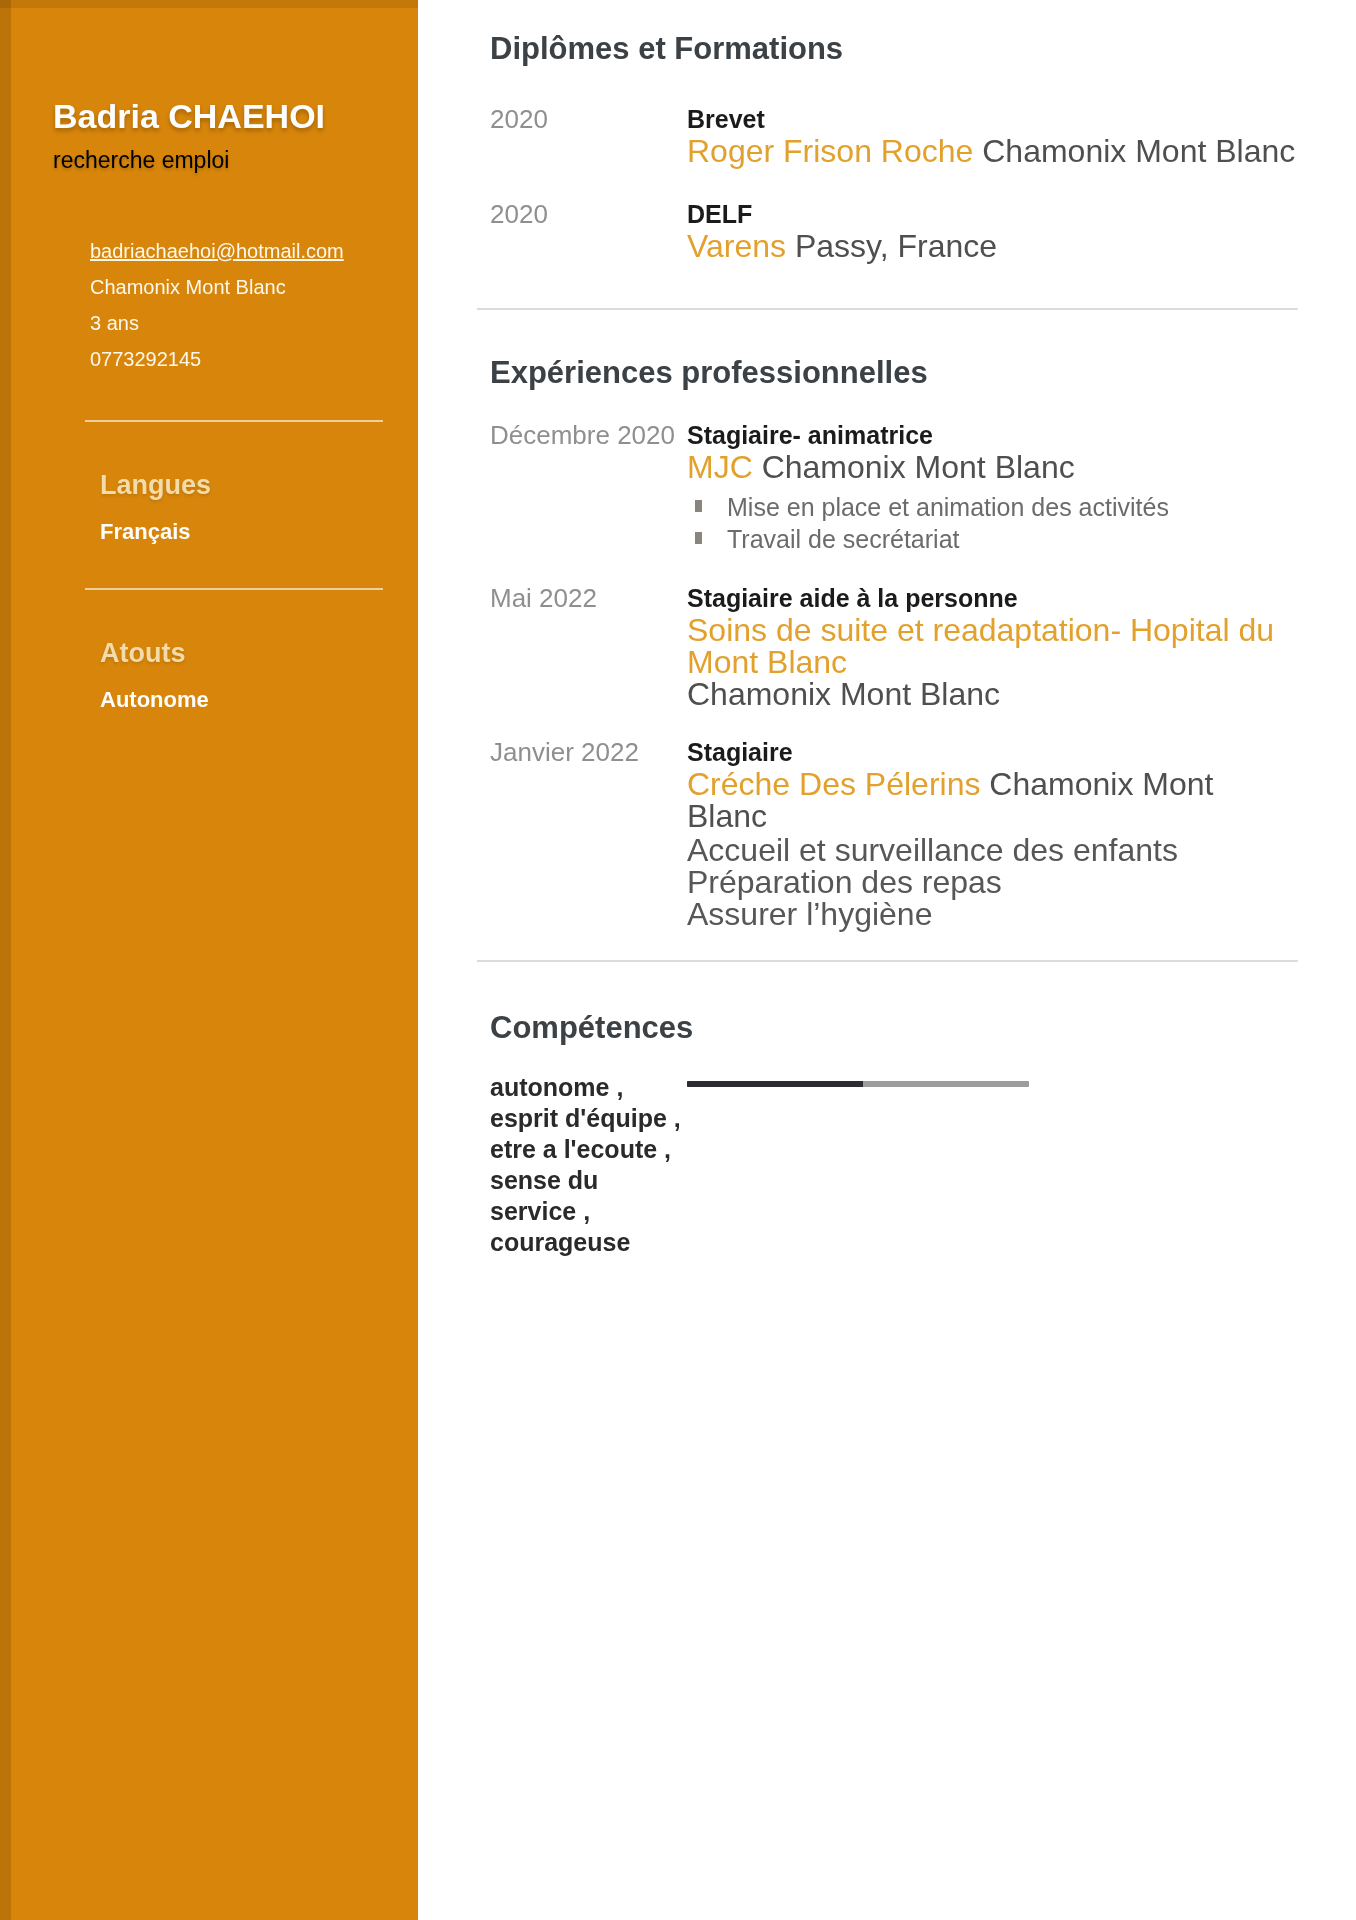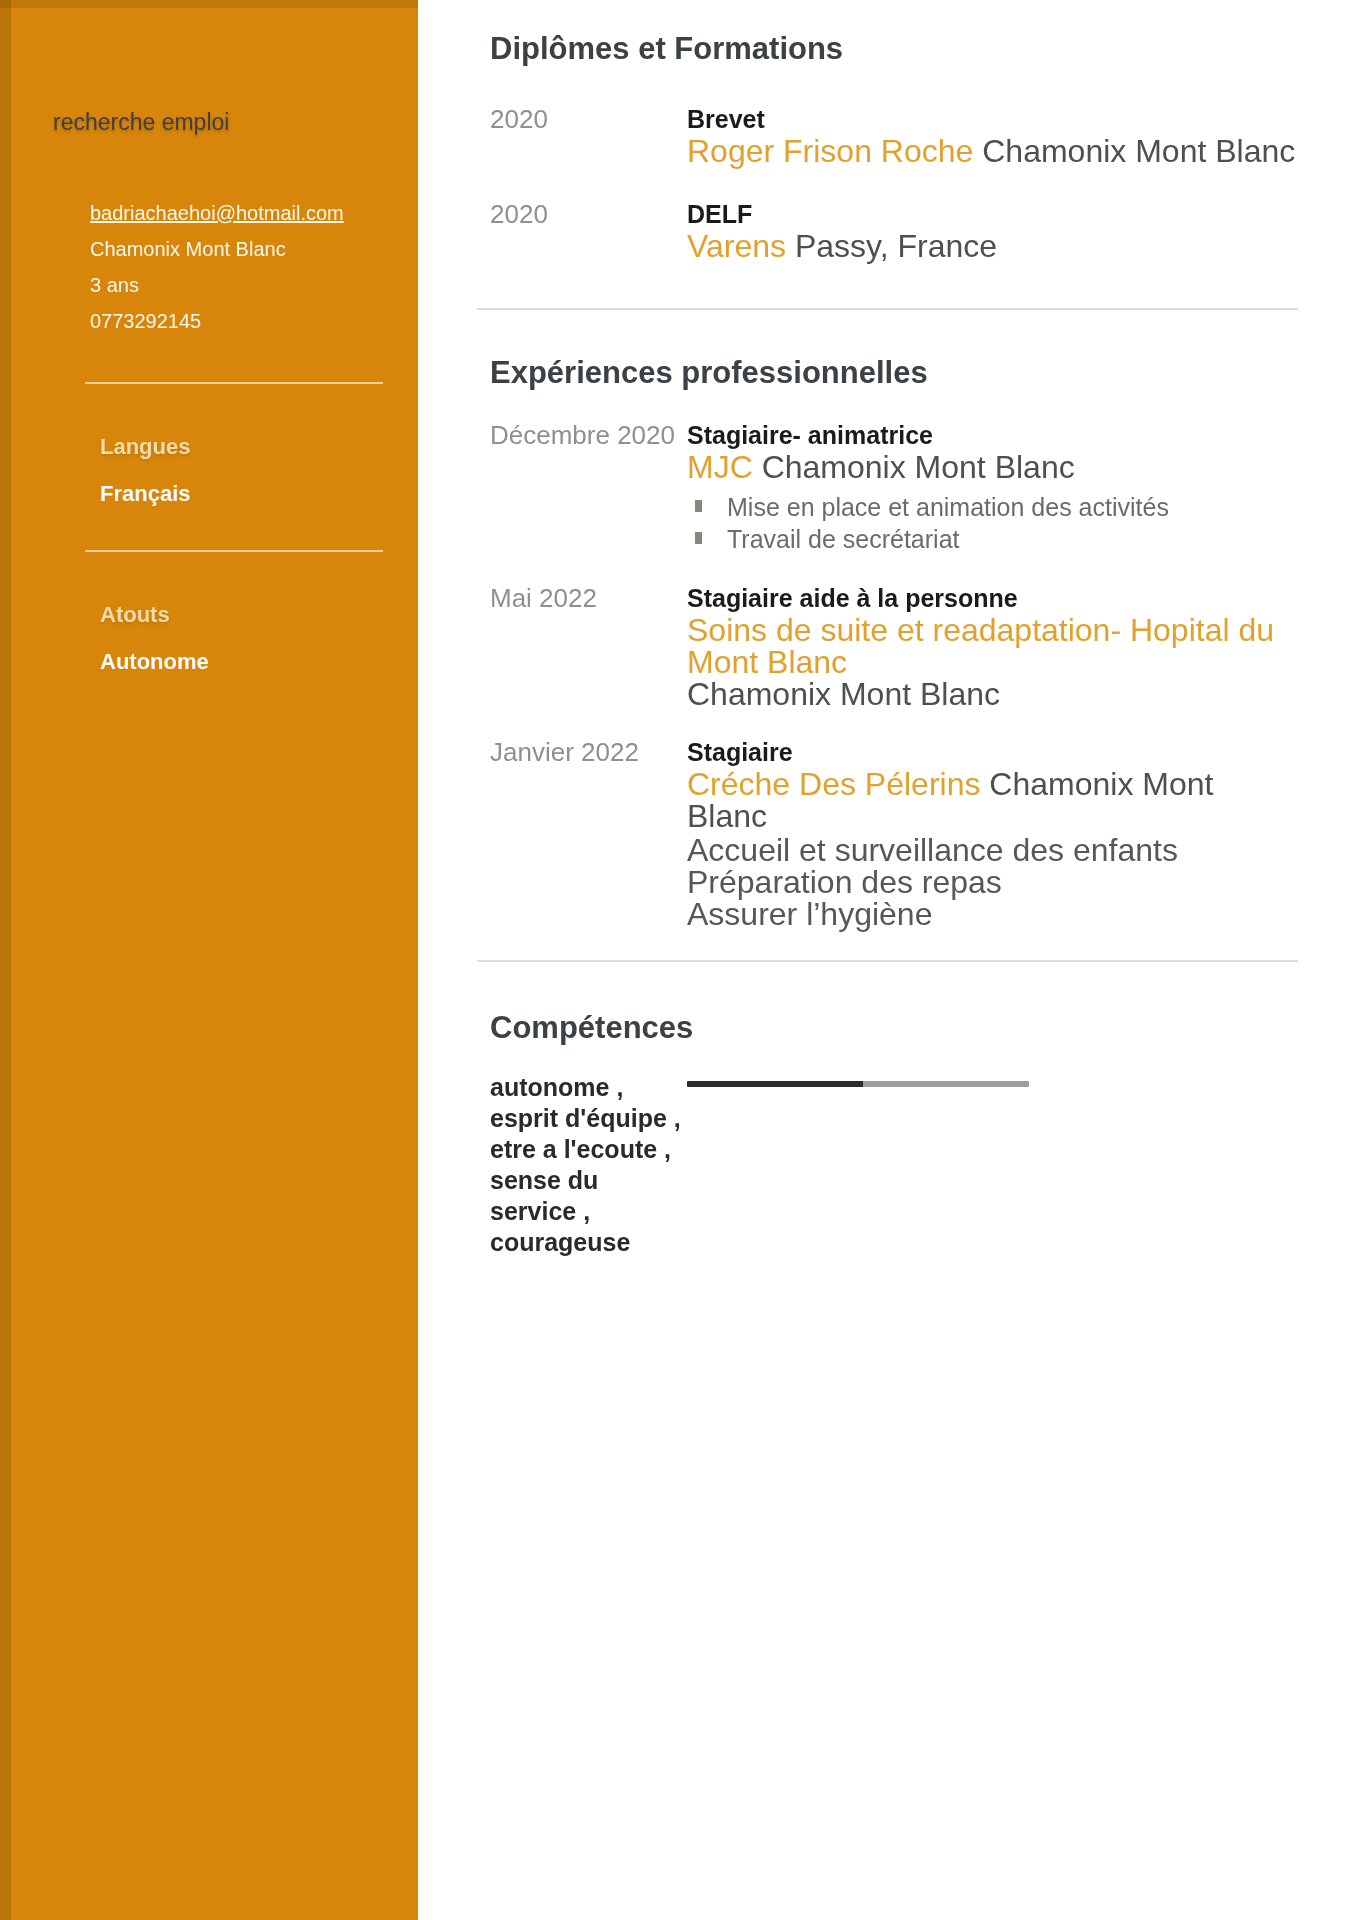--- a/index.html
+++ b/index.html
@@ -24,33 +24,33 @@
   .sidebar::after {
     content:""; position:absolute; left:0; top:0; right:0; height:8px;
     background:rgba(90,50,0,0.16);
   }
   .side-head { padding:97px 0 0 53px; }
   .side-name {
     font-size:34px; font-weight:bold; color:#fdfdfd; line-height:38px;
     text-shadow:0 3px 4px rgba(100,60,0,0.45);
   }
   .side-sub {
-    font-size:23px; color:#404040; margin-top:12px; line-height:26px;
+    font-size:23px; color:#000000; margin-top:12px; line-height:26px;
     text-shadow:0 2px 3px rgba(100,60,0,0.4);
   }
   .contact { margin:60px 30px 0 90px; font-size:20px; color:#fdf8ec; }
   .contact .c-item { line-height:36px; }
   .contact .c-email { word-break:break-all; width:292px;text-decoration:underline; }
   .side-divider {
     border:none; border-top:2px solid rgba(255,255,255,0.6);
     margin:43px 35px 0 85px; width:298px;
   }
   .side-section { margin:46px 0 0 100px; }
   .side-section-title {
-    font-size:22px; font-weight:bold; color:#f2dcab; line-height:34px;
+    font-size:27px; font-weight:bold; color:#f2dcab; line-height:34px;
     text-shadow:0 2px 3px rgba(120,70,0,0.25);
   }
   .side-item { margin-top:17px; font-size:22px; font-weight:bold; color:#fdfdfd; line-height:26px; }
 
   
   .main {
     position:absolute; left:418px; top:0; right:0; bottom:0;
     padding:0 58px 0 72px;
   }
   h2.section-title {
@@ -98,20 +98,21 @@
     margin-top:9px; width:342px; height:6px; background:#9d9d9d; border-radius:1px;
     position:relative; overflow:hidden;
   }
   .bar-fill { position:absolute; left:0; top:0; bottom:0; background:#2b2d30; }
 </style>
 </head>
 <body>
 
 <aside class="sidebar">
   <div class="side-head">
+    <div class="side-name">Badria CHAEHOI</div>
     <div class="side-sub">recherche emploi</div>
   </div>
 
   <div class="contact">
     <div class="c-item c-email">badriachaehoi@hotmail.com</div>
     <div class="c-item">Chamonix Mont Blanc</div>
     <div class="c-item">3 ans</div>
     <div class="c-item">0773292145</div>
   </div>
 

